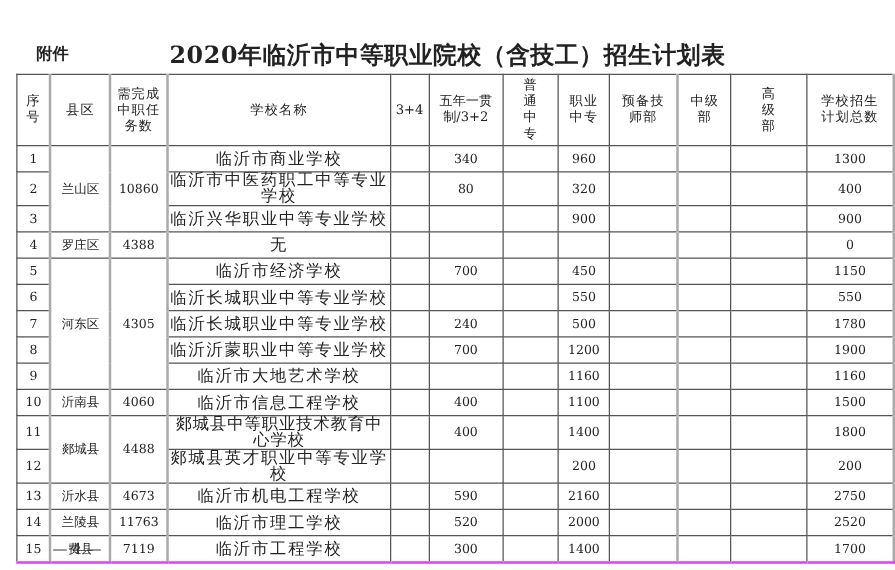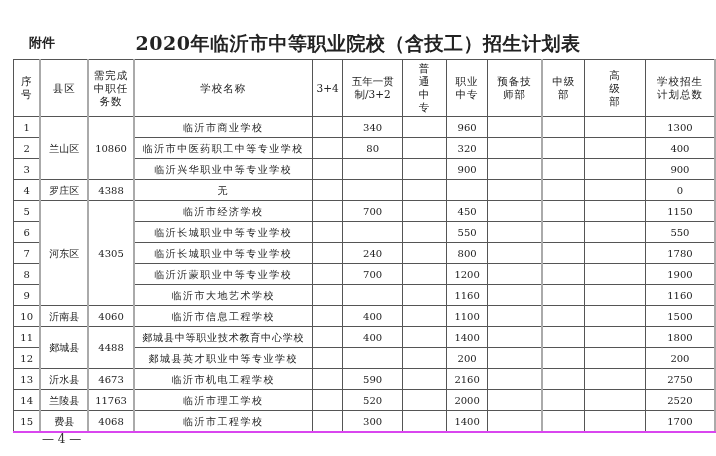--- a/index.html
+++ b/index.html
@@ -8,21 +8,21 @@
   .attach { position: absolute; left: 29px; top: 6px; font-size: 13px; font-weight: bold;
             font-family: "DejaVu Sans", "Liberation Sans", sans-serif; margin-top: 28px; }
   .title { position: absolute; left: 0; width: 716px; top: 31px; text-align: center;
            font-size: 19px; font-weight: bold; letter-spacing: 0.5px; }
   table { position: absolute; left: 13px; top: 59px; border-collapse: collapse;
           table-layout: fixed; font-size: 10px; }
   td, th { border: 1px solid #555; text-align: center; vertical-align: middle; padding: 0;
            font-weight: normal; line-height: 13px; }
   th { height: 56px; font-size: 10.5px; letter-spacing: 1px; }
   td { height: 20px; }
-  td.name { letter-spacing: 1.5px; font-size: 10px; }
+  td.name { letter-spacing: 1.5px; font-size: 13px; }
   .thick-l { border-left: 2px solid #aaa; }
   .outer-r { border-right: 2px solid #aaa; }
   .outer-b td { border-bottom: 2px solid #d946ef; }
   .page-no { position: absolute; left: 42px; top: 432px; font-size: 12px; color: #333; }
 </style>
 </head>
 <body>
 
 <div class="attach">附件</div>
 <div class="title">2020年临沂市中等职业院校（含技工）招生计划表</div>
@@ -143,21 +143,21 @@
       <td></td>
       <td class="outer-r">550</td>
     </tr>
 
     <tr>
       <td>7</td>
       <td class="thick-l name">临沂长城职业中等专业学校</td>
       <td></td>
       <td>240</td>
       <td></td>
-      <td>800</td>
+      <td>500</td>
       <td></td>
       <td class="thick-l"></td>
       <td></td>
       <td class="outer-r">1780</td>
     </tr>
 
     <tr>
       <td>8</td>
       <td class="thick-l name">临沂沂蒙职业中等专业学校</td>
       <td></td>
@@ -252,21 +252,21 @@
       <td>2000</td>
       <td></td>
       <td class="thick-l"></td>
       <td></td>
       <td class="outer-r">2520</td>
     </tr>
 
     <tr class="outer-b">
       <td>15</td>
       <td class="thick-l">费县</td>
-      <td class="thick-l">4068</td>
+      <td class="thick-l">7119</td>
       <td class="thick-l name">临沂市工程学校</td>
       <td></td>
       <td>300</td>
       <td></td>
       <td>1400</td>
       <td></td>
       <td class="thick-l"></td>
       <td></td>
       <td class="outer-r">1700</td>
     </tr>

